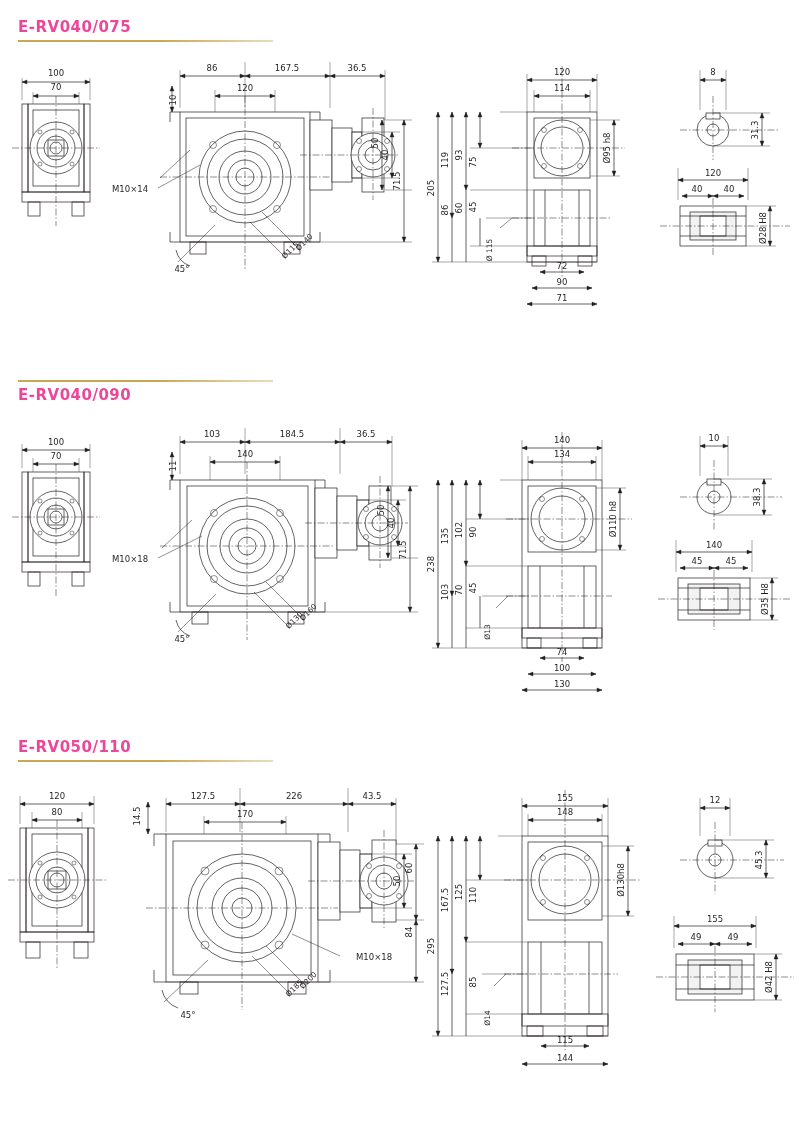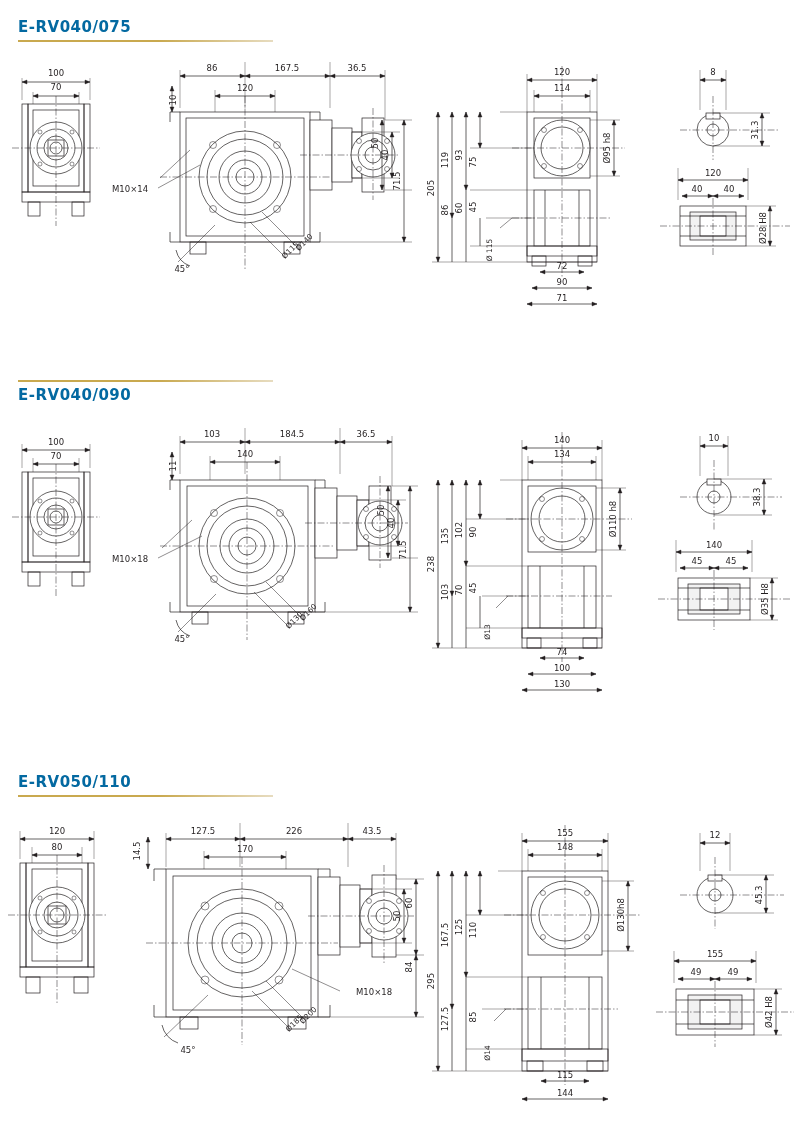--- a/index.html
+++ b/index.html
@@ -14,21 +14,21 @@
   .page{position:relative;width:800px;height:1124px;}
 
   .section{position:absolute;left:0;width:800px;}
   .sec-title{
     position:absolute;
     left:18px;
     font-family:"DejaVu Sans", sans-serif;
     font-size:15px;
     font-weight:bold;
     letter-spacing:0.5px;
-    color:#0369a1;
+    color:#ec4899;
   }
   .sec-rule{
     position:absolute;
     left:18px;
     height:2px;
     width:255px;
     background:linear-gradient(to right,#c9a94f 0%, #c9a94f 55%, #e7dcc0 100%);
   }
   .drawing{position:absolute;left:0;top:0;width:800px;}
   svg{display:block;}
@@ -630,21 +630,21 @@
         <line class="ext" x1="750" y1="238" x2="778" y2="238"></line>
         <line class="ext" x1="750" y1="280" x2="778" y2="280"></line>
         <line class="ln" x1="772" y1="238" x2="772" y2="280"></line>
         <path class="hatch" d="M772 238 l-2 5 h4 z" fill="#231f20"></path>
         <path class="hatch" d="M772 280 l-2 -5 h4 z" fill="#231f20"></path>
         <text class="dim" x="768" y="259" transform="rotate(-90,768,259)" text-anchor="middle">Ø35 H8</text>
       </g>
     </svg>
   </div>
 
-  <div class="section" style="top:755px;height:369px;">
+  <div class="section" style="top:720px;height:369px;">
     <div class="sec-title" style="top:18px;">E-RV050/110</div>
     <div class="sec-rule" style="top:40px;"></div>
 
     <svg class="drawing" width="800" height="369" viewBox="0 0 800 369">
 
       <g>
         <line class="ext" x1="20" y1="76" x2="20" y2="104"></line>
         <line class="ext" x1="94" y1="76" x2="94" y2="104"></line>
         <line class="ln" x1="20" y1="84" x2="94" y2="84"></line>
         <path class="hatch" d="M20 84 l5 -2 v4 z" fill="#231f20"></path>

